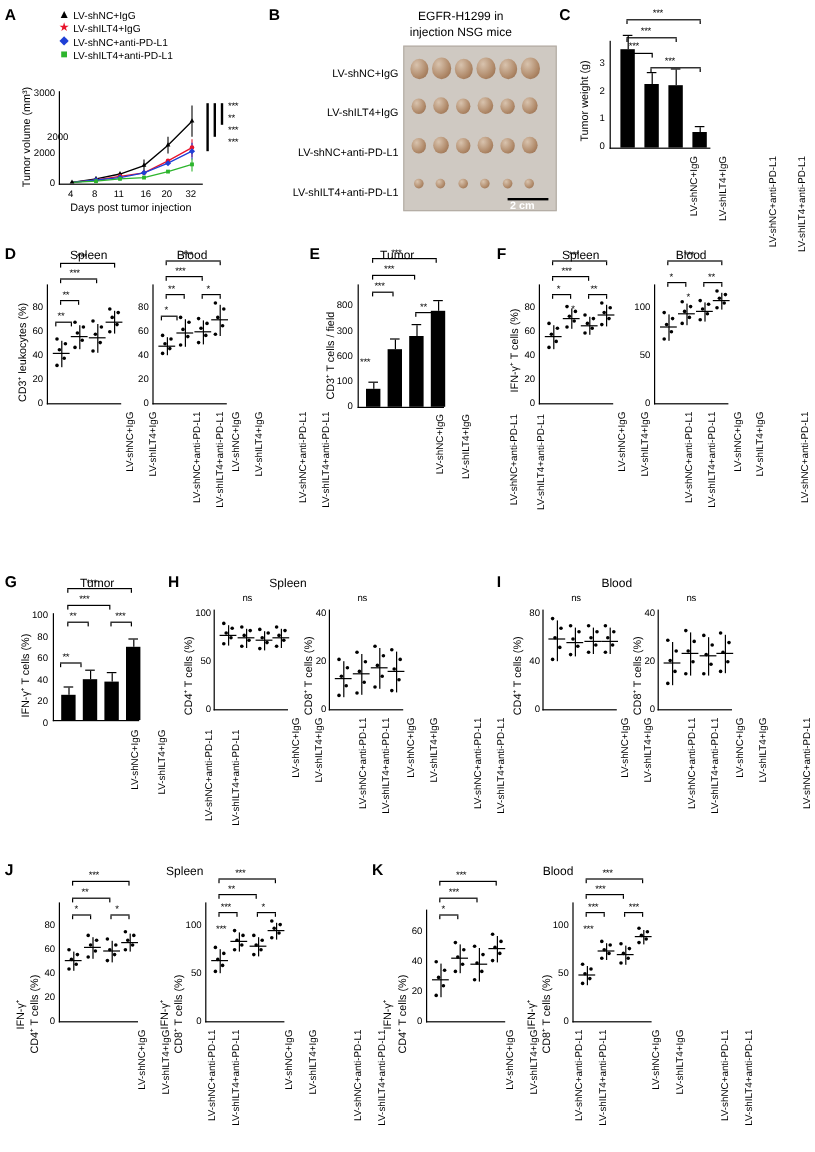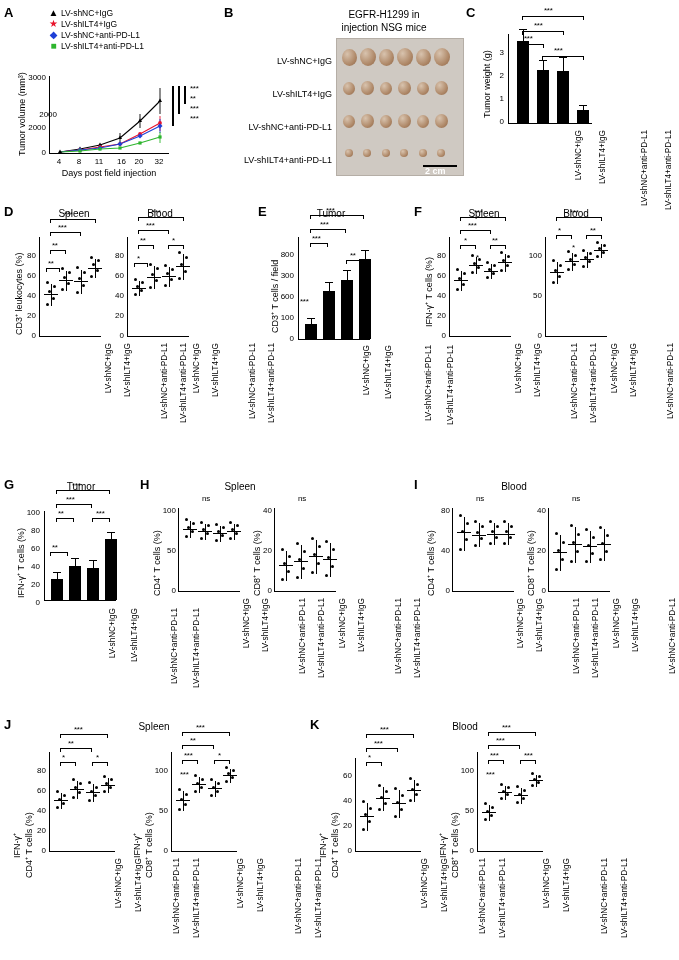--- a/index.html
+++ b/index.html
@@ -181,21 +181,21 @@
       </svg>
     </div>
 
     <div class="tick-label" style="left:48px; top:151px; width:14px; text-align:center;">4</div>
     <div class="tick-label" style="left:68px; top:151px; width:14px; text-align:center;">8</div>
     <div class="tick-label" style="left:88px; top:151px; width:14px; text-align:center;">11</div>
     <div class="tick-label" style="left:108px; top:151px; width:14px; text-align:right;">16</div>
     <div class="tick-label" style="left:128px; top:151px; width:14px; text-align:center;">20</div>
     <div class="tick-label" style="left:148px; top:151px; width:14px; text-align:center;">32</div>
 
-    <div class="axis-x-label" style="position:absolute; left:30px; top:162px; width:150px;">Days post field injection</div>
+    <div class="axis-x-label" style="position:absolute; left:30px; top:162px; width:150px;">Days post tumor injection</div>
 
     <div style="position:absolute; left:168px; top:80px; width:2px; height:40px; background:#000;"></div>
     <div style="position:absolute; left:174px; top:80px; width:2px; height:28px; background:#000;"></div>
     <div style="position:absolute; left:180px; top:80px; width:2px; height:18px; background:#000;"></div>
     <div class="sig" style="left:186px; top:78px;">***</div>
     <div class="sig" style="left:186px; top:88px;">**</div>
     <div class="sig" style="left:186px; top:98px;">***</div>
     <div class="sig" style="left:186px; top:108px;">***</div>
   </div>
 

